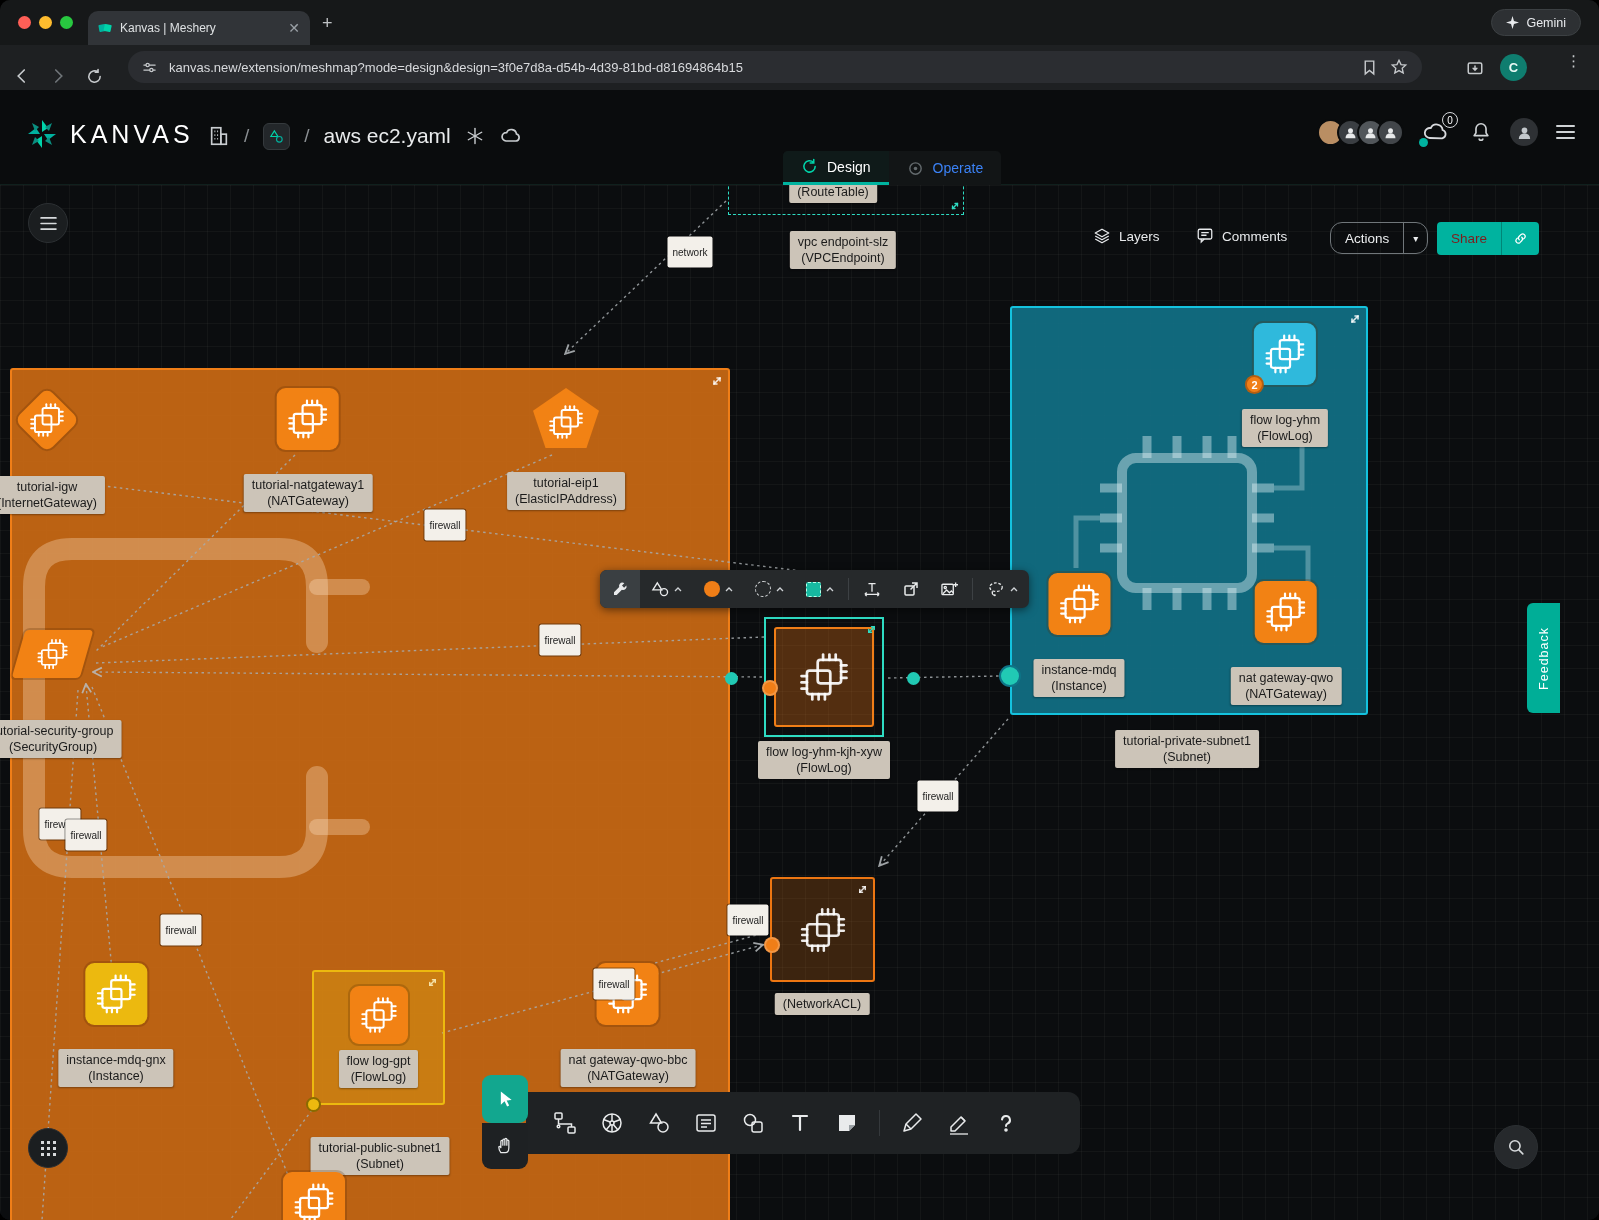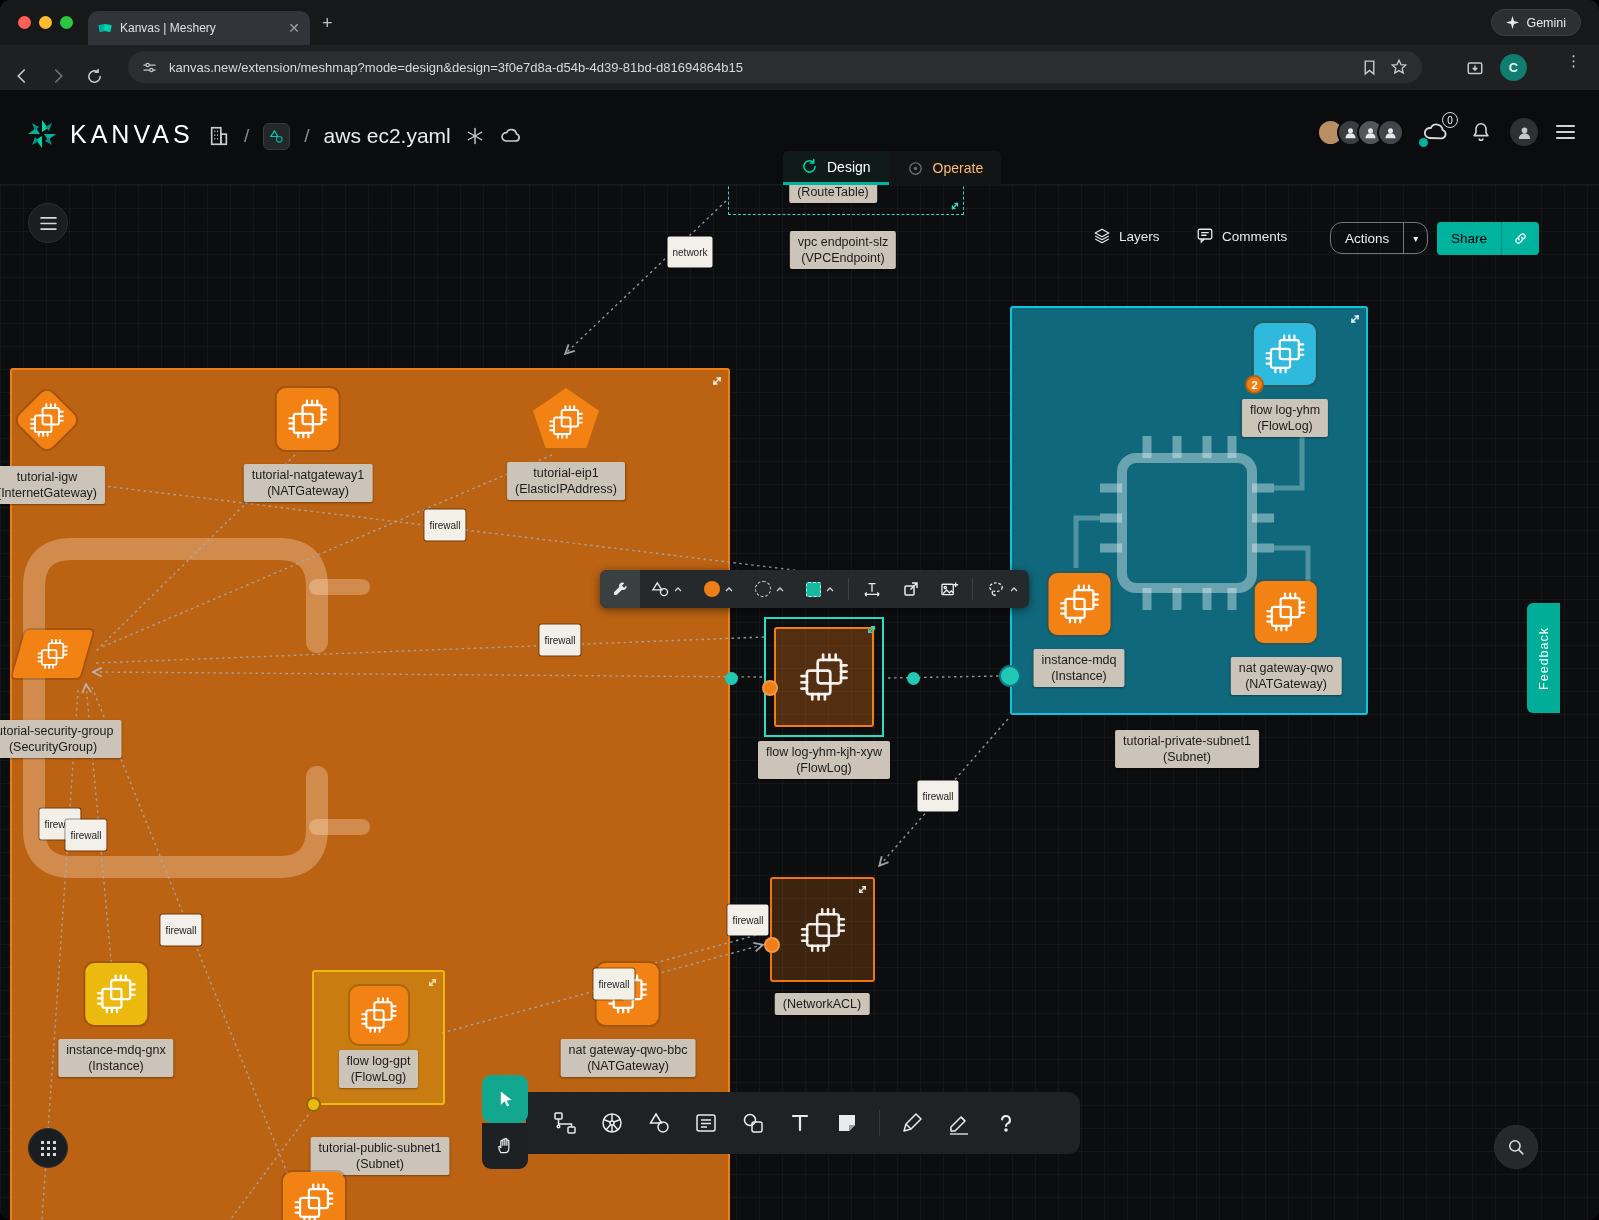--- a/index.html
+++ b/index.html
@@ -42,37 +42,37 @@
   .av{width:27px;height:27px;border-radius:50%;border:2px solid #0A0C0D;margin-left:-7px;display:flex;align-items:center;justify-content:center}
   .statuswrap{position:relative;width:30px;height:26px}
   .badge0{position:absolute;right:-6px;top:-7px;width:16px;height:16px;border-radius:50%;background:#0A0C0D;border:1.5px solid #d8dadd;
       color:#fff;font-size:10px;display:flex;align-items:center;justify-content:center}
   .tealdot{position:absolute;left:-3px;bottom:-2px;width:9px;height:9px;border-radius:50%;background:#00B39F}
   .burger span{display:block;width:19px;height:2px;background:#cfd3d5;margin:4px 0;border-radius:2px}
 
   .mode-toggle{position:absolute;left:783px;top:61px;display:flex;height:34px;background:#121516;border-radius:5px 5px 0 0;overflow:hidden}
   .mode{display:flex;align-items:center;gap:9px;padding:12px 18px;font-size:14px}
   .mode.active{background:#0F1A19;color:#fff;border-bottom:3px solid #00B39F}
-  .mode.inactive{color:#fdba74}
+  .mode.inactive{color:#3b82f6}
 
   
   .canvas{position:absolute;left:0;top:185px;width:1599px;height:1035px;overflow:hidden;background:#0B0D0F;
     background-image:linear-gradient(rgba(255,255,255,0.035) 1px,transparent 1px),
                      linear-gradient(90deg,rgba(255,255,255,0.035) 1px,transparent 1px);
     background-size:23px 23px}
   .abs{position:absolute}
 
   .circlebtn{position:absolute;width:40px;height:40px;border-radius:50%;background:#1B1E20;border:1px solid #2c3033;
      display:flex;align-items:center;justify-content:center}
 
   .cnv-btn{position:absolute;display:flex;align-items:center;gap:8px;color:#e8eaec;font-size:13.5px}
   .actions{position:absolute;display:flex;height:32px;border:1px solid #70767a;border-radius:12px;color:#eceeef;font-size:13.5px}
   .actions .lbl{display:flex;align-items:center;padding:0 14px}
   .actions .arr{display:flex;align-items:center;padding:0 9px;border-left:1px solid #70767a;font-size:10px}
-  .share{position:absolute;display:flex;height:33px;border-radius:4px;background:#00B39F;color:#000000;font-size:13.5px;overflow:hidden}
+  .share{position:absolute;display:flex;height:33px;border-radius:4px;background:#00B39F;color:#7f1d1d;font-size:13.5px;overflow:hidden}
   .share .lbl{display:flex;align-items:center;padding:0 14px}
   .share .seg{display:flex;align-items:center;padding:0 11px;border-left:1px solid rgba(0,0,0,0.25)}
 
   .feedback{position:absolute;left:1527px;top:418px;width:33px;height:110px;background:#00AE97;border-radius:6px 0 0 6px;
      display:flex;align-items:center;justify-content:center}
   .feedback span{writing-mode:vertical-rl;transform:rotate(180deg);color:#fff;font-size:12.5px;letter-spacing:1px}
 
   .cont-orange{position:absolute;left:10px;top:183px;width:720px;height:900px;background:rgba(197,103,20,0.95);
      border:2px solid #F07E17;border-radius:3px}
   .cont-teal{position:absolute;left:1010px;top:121px;width:358px;height:409px;background:rgba(17,112,134,0.92);
@@ -81,21 +81,21 @@
 
   .edges{position:absolute;left:0;top:0;pointer-events:none}
   .edges line{stroke:#a7acaf;stroke-width:1.4;stroke-dasharray:2.5 3.5;opacity:.85}
 
   .node{position:absolute;display:flex;flex-direction:column;align-items:center;transform:translateX(-50%)}
   .icon-sq{width:62px;height:62px;border-radius:9px;background:#F28214;color:#fff;display:flex;align-items:center;justify-content:center;
      box-shadow:0 0 0 2px rgba(90,45,0,0.25)}
   .icon-sq.yellow{background:#ECB90F}
   .icon-sq.cyan{background:#2FB9DC}
   .chip44{width:44px;height:44px}
-  .node-label{margin-top:14px;background:#CCC4B8;color:#1b1b1b;font-size:12.5px;line-height:1.28;padding:3px 8px;border-radius:2px;
+  .node-label{margin-top:24px;background:#CCC4B8;color:#1b1b1b;font-size:12.5px;line-height:1.28;padding:3px 8px;border-radius:2px;
      text-align:center;white-space:nowrap;box-shadow:0 1px 2px rgba(0,0,0,0.35)}
   .node-label.solo{position:absolute;margin:0;transform:translateX(-50%)}
 
   .dia-wrap{position:relative;width:64px;height:64px}
   .dia{position:absolute;inset:9px;background:#F28214;border-radius:8px;transform:rotate(45deg);box-shadow:0 0 0 2px rgba(90,45,0,0.25)}
   .dia-wrap svg{position:absolute;left:50%;top:50%;transform:translate(-50%,-50%)}
   .penta{width:66px;height:60px;background:#F28214;clip-path:polygon(50% 0%,100% 38%,81% 100%,19% 100%,0% 38%);
      color:#fff;display:flex;align-items:flex-end;justify-content:center;padding-bottom:7px}
   .para-wrap{position:relative;width:68px;height:48px}
   .para{position:absolute;inset:0;background:#F28214;transform:skewX(-16deg);border-radius:4px;box-shadow:0 0 0 2px rgba(90,45,0,0.25)}

